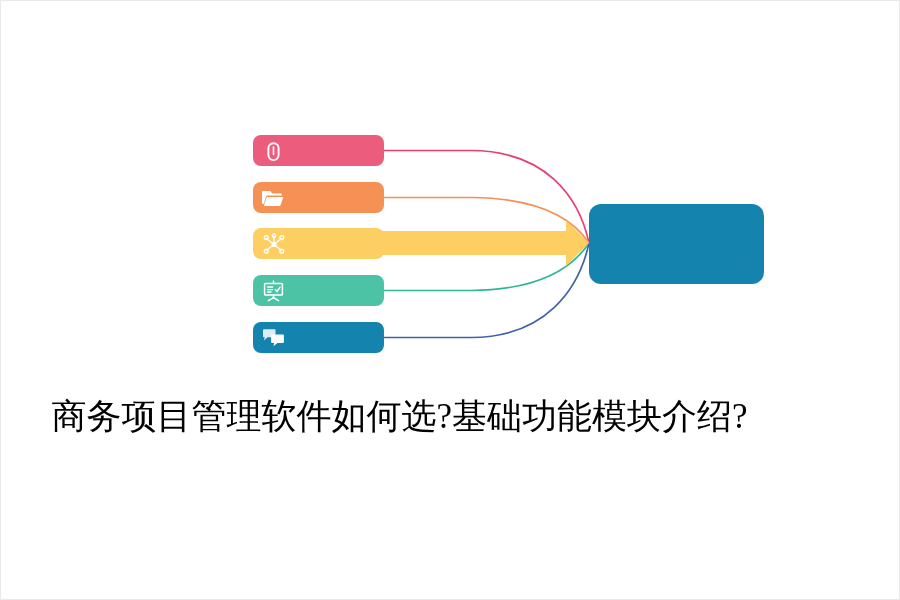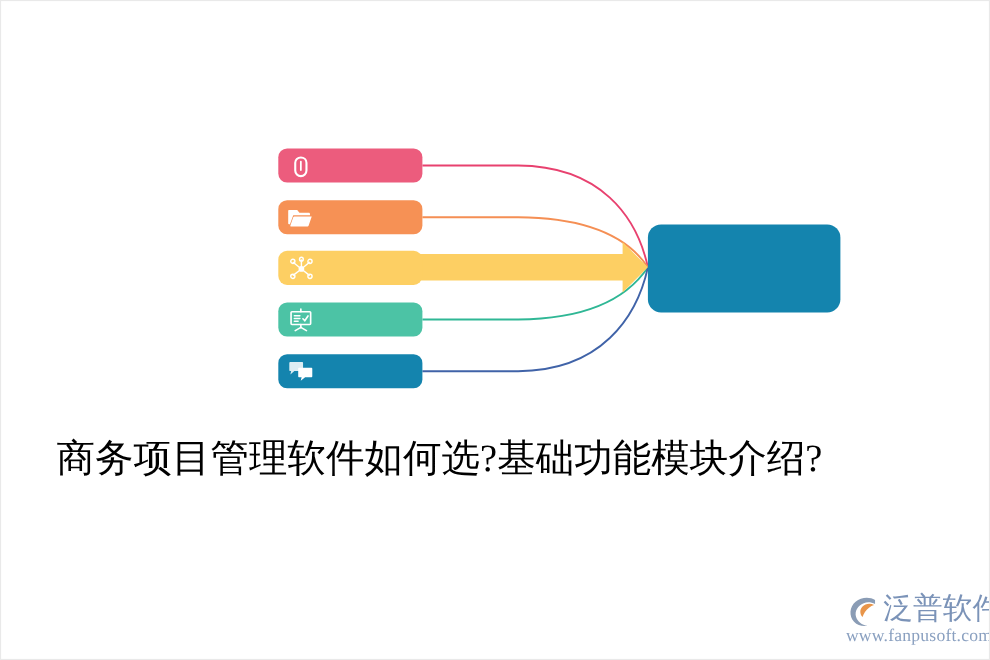--- a/index.html
+++ b/index.html
@@ -182,25 +182,14 @@
                  L 20.9 14.0 C 20.9 14.5 20.5 14.9 20.0 14.9 L 14.4 14.9
                  L 10.4 18.2 L 11.2 14.9 L 9.0 14.9 C 8.5 14.9 8.1 14.5 8.1 14.0
                  L 8.1 7.3 C 8.1 6.8 8.5 6.4 9.0 6.4 Z"></path>
       </g>
       <text class="module-bar-label" x="300" y="341" font-size="12" fill="#ffffff"></text>
     </g>
   </svg>
 
   <div id="page-title">商务项目管理软件如何选?基础功能模块介绍?</div>
 
-  <div id="watermark">
-    <svg id="watermark-mark" viewBox="0 0 34 34">
-      <path d="M 26.5 4.5 C 21.5 1.2 13.8 1.8 8.8 6.0 C 3.2 10.7 2.6 19.0 7.4 24.2
-               C 10.5 27.5 15.2 28.8 19.6 27.9 C 14.6 27.2 10.4 24.0 9.2 19.6
-               C 7.8 14.5 10.9 9.2 16.2 7.3 C 19.6 6.0 23.4 6.4 26.5 8.2 Z" fill="#8a9cb5"></path>
-      <path d="M 25.6 9.0 C 22.2 7.0 17.6 7.6 14.9 10.6 C 12.4 13.4 12.6 17.4 15.2 19.9
-               C 16.1 16.6 18.1 13.5 21.0 11.4 C 22.4 10.4 24.0 9.5 25.6 9.0 Z" fill="#e8954a"></path>
-    </svg>
-    <div id="watermark-brand">泛普软件</div>
-    <div id="watermark-url">www.fanpusoft.com</div>
-  </div>
 
 </div>
 
 </body></html>

